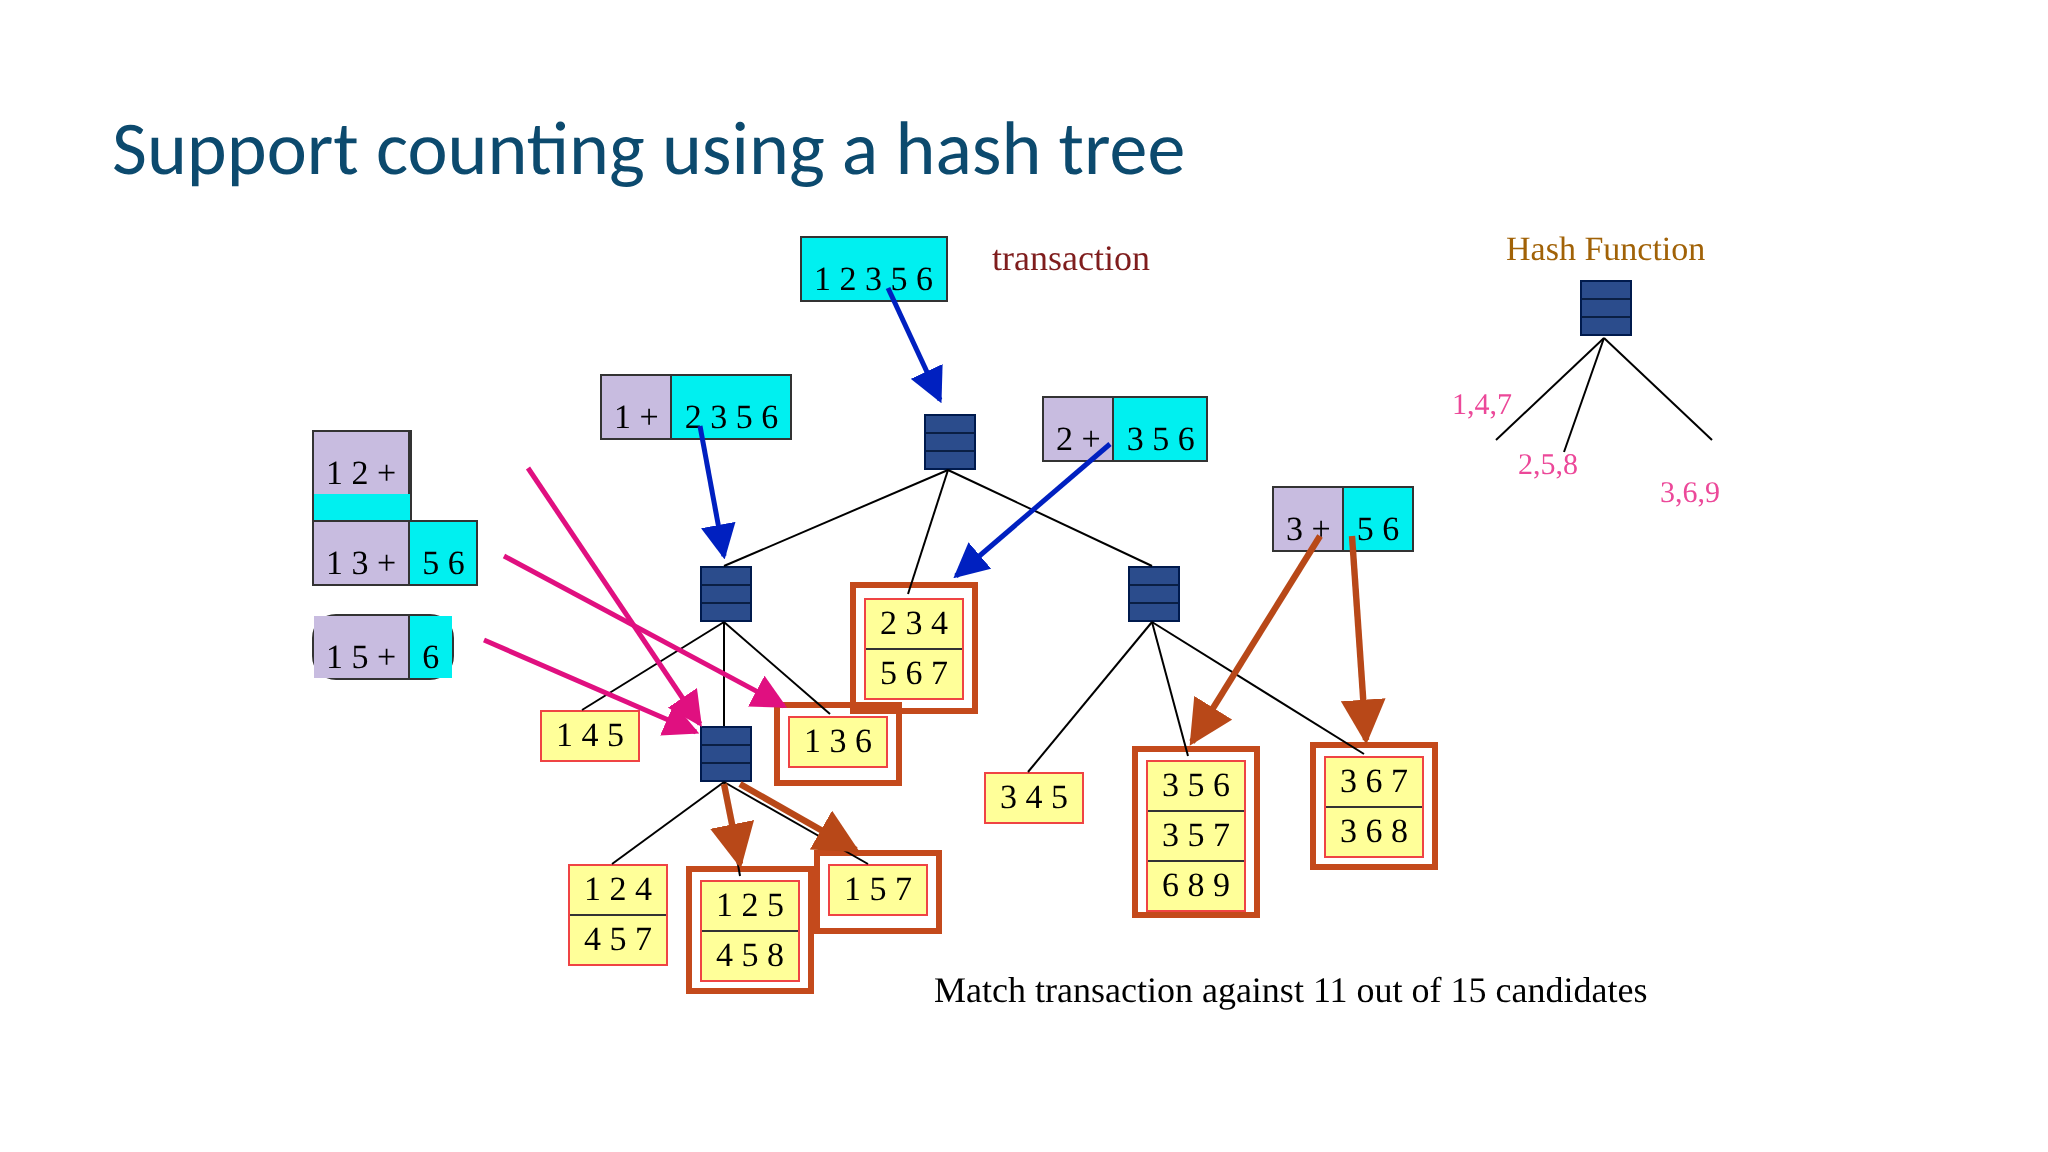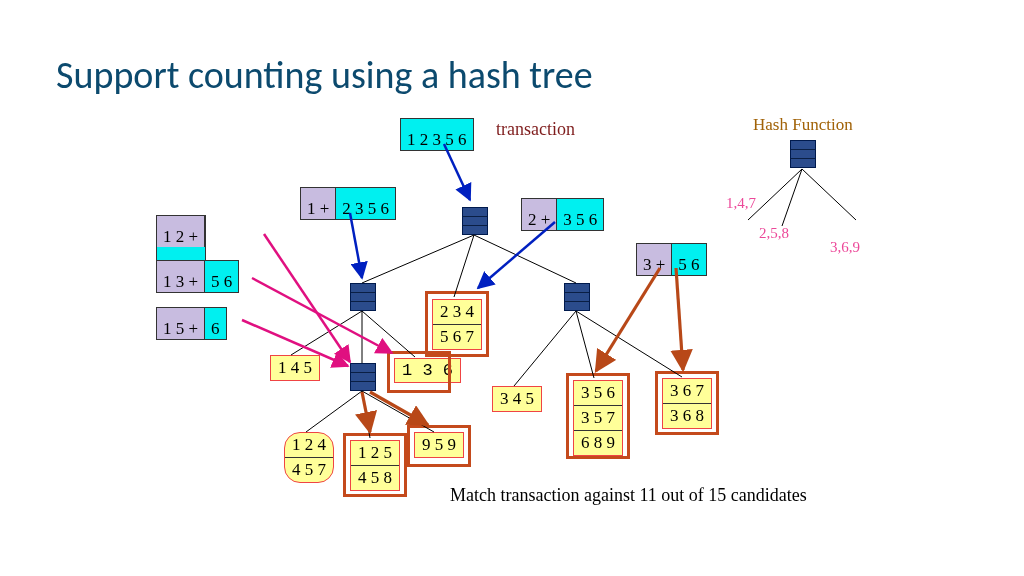--- a/index.html
+++ b/index.html
@@ -32,20 +32,21 @@
   }
   .smalllabel {
     position: absolute;
     font-size: 15px;
     color: #ec4899;
   }
   .caption {
     position: absolute;
     font-size: 18px;
     color: #000;
+    margin-left: 17px;
   }
   
   .box {
     position: absolute;
     display: flex;
     border: 1px solid #333;
     font-size: 17px;
     line-height: 1;
   }
   .cell {
@@ -129,21 +130,21 @@
   <div class="cell cyan">3 5 6</div>
 </div>
 <div class="box" style="top:260px; left:156px;text-align:center;">
   <div class="cell lav">1 3 +</div>
   <div class="cell cyan">5 6</div>
 </div>
 <div class="box" style="top:243px; left:636px;">
   <div class="cell lav">3 +</div>
   <div class="cell cyan">5 6</div>
 </div>
-<div class="box" style="top:307px; left:156px;">
+<div class="box" style="top:307px; left:156px;border-radius:12px;">
   <div class="cell lav">1 5 +</div>
   <div class="cell cyan">6</div>
 </div>
 
 <div class="node" style="top:207px; left:462px;">
     <div></div>
     <div></div>
     <div></div>
   </div>
 <div class="node" style="top:283px; left:350px;">
@@ -164,21 +165,21 @@
 
 <div class="leaf" style="top:355px; left:270px;">
   <div class="row">1 4 5</div>
 </div>
 <div class="leaf" style="top:299px; left:432px;">
   <div class="row">2 3 4</div>
   <div class="row">5 6 7</div>
 </div>
 <div class="hl" style="top:291px; left:425px; width:58px; height:60px;"></div>
 
-<div class="leaf" style="top:358px; left:394px;font-family:Liberation Mono, monospace;">
+<div class="leaf" style="top:358px; left:394px;">
   <div class="row">1 3 6</div>
 </div>
 <div class="hl" style="top:351px; left:387px; width:58px; height:36px;"></div>
 
 <div class="leaf" style="top:386px; left:492px;">
   <div class="row">3 4 5</div>
 </div>
 
 <div class="leaf" style="top:380px; left:573px;">
   <div class="row">3 5 6</div>
@@ -186,33 +187,33 @@
   <div class="row">6 8 9</div>
 </div>
 <div class="hl" style="top:373px; left:566px; width:58px; height:80px;"></div>
 
 <div class="leaf" style="top:378px; left:662px;">
   <div class="row">3 6 7</div>
   <div class="row">3 6 8</div>
 </div>
 <div class="hl" style="top:371px; left:655px; width:58px; height:58px;"></div>
 
-<div class="leaf" style="top:432px; left:284px;border-radius:16px;">
+<div class="leaf" style="top:432px; left:284px;">
   <div class="row">1 2 4</div>
   <div class="row">4 5 7</div>
 </div>
 
 <div class="leaf" style="top:440px; left:350px;font-family:Liberation Serif, serif;">
   <div class="row">1 2 5</div>
   <div class="row">4 5 8</div>
 </div>
 <div class="hl" style="top:433px; left:343px; width:58px; height:58px;"></div>
 
 <div class="leaf" style="top:432px; left:414px;">
-  <div class="row">9 5 9</div>
+  <div class="row">1 5 7</div>
 </div>
 <div class="hl" style="top:425px; left:407px; width:58px; height:36px;"></div>
 
 <div class="caption" style="top:485px; left:450px;">Match transaction against 11 out of 15 candidates</div>
 
 <svg class="layer">
   <defs>
     <marker id="arr-blue" viewBox="0 0 10 10" refX="9" refY="5" markerWidth="7" markerHeight="7" orient="auto">
       <path d="M0,0 L10,5 L0,10 z" fill="#0020C0"></path>
     </marker>

